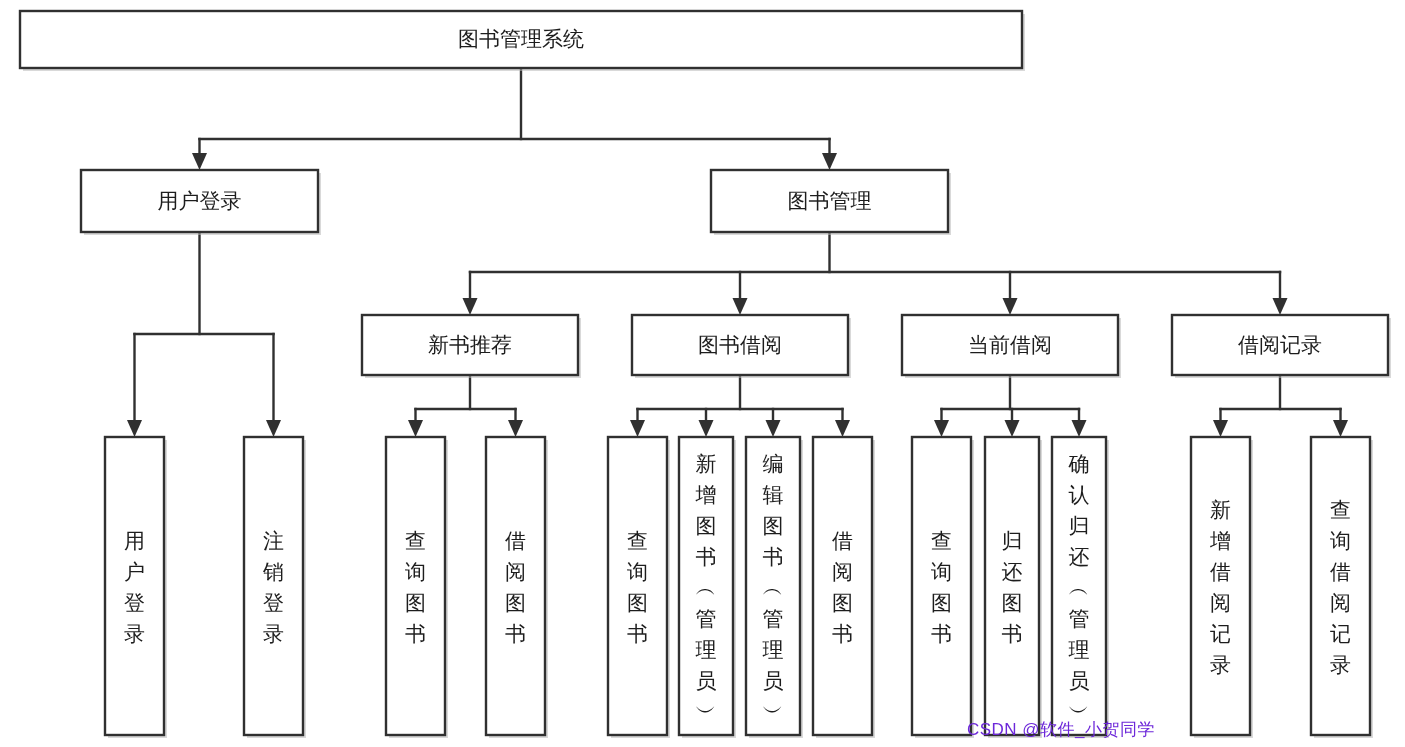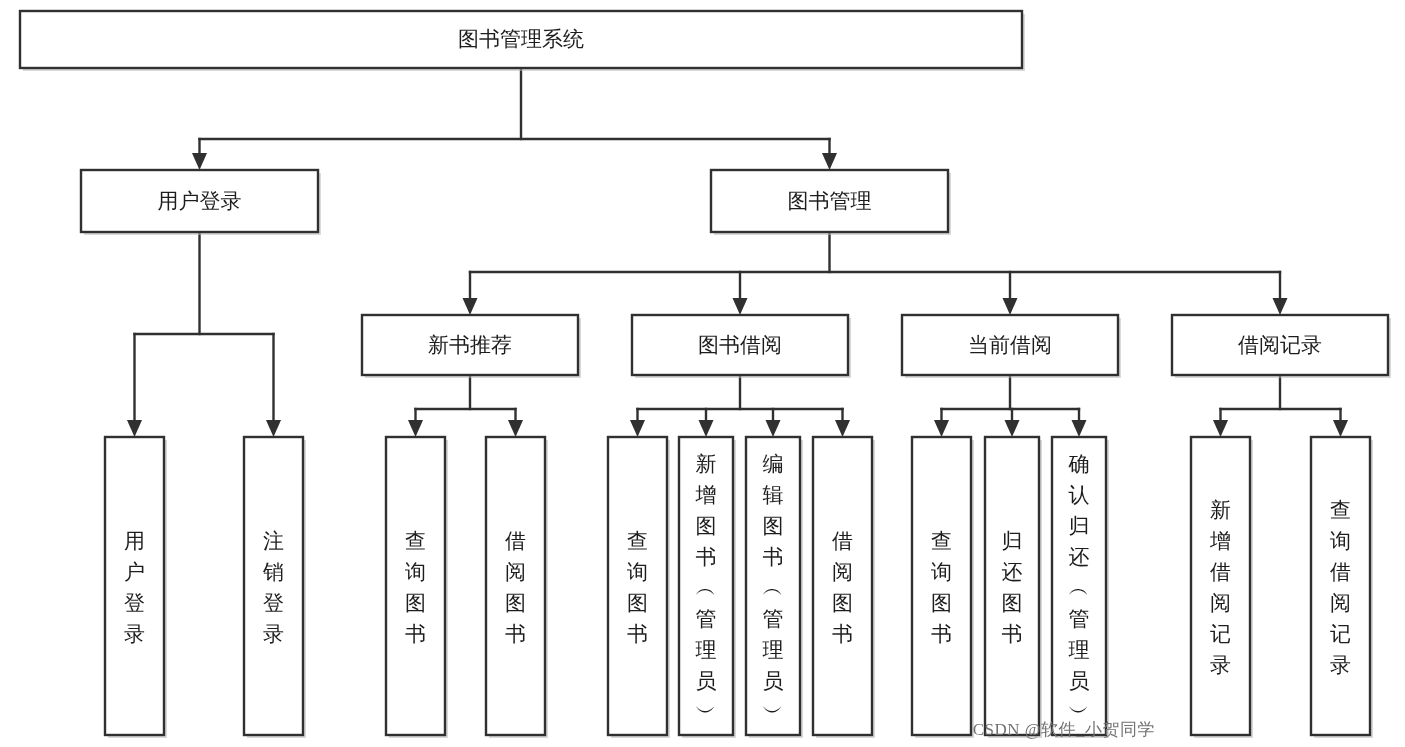--- a/index.html
+++ b/index.html
@@ -58,23 +58,23 @@
   .node-label-v {
     font-family: "Liberation Sans", "DejaVu Sans", sans-serif;
     font-size: 21px;
     fill: #1d1d1d;
     text-anchor: middle;
   }
   .watermark {
     position: absolute;
     right: 8px;
     bottom: 6px;
-    font-family: Liberation Serif, serif;
+    font-family: Liberation Sans, sans-serif;
     font-size: 17px;
-    color: #737373;
+    color: #6d28d9;
     letter-spacing: 0.5px;
     white-space: nowrap;
     user-select: none;
   }
 </style>
 </head>
 <body>
 
 <div id="diagram-root">
 

